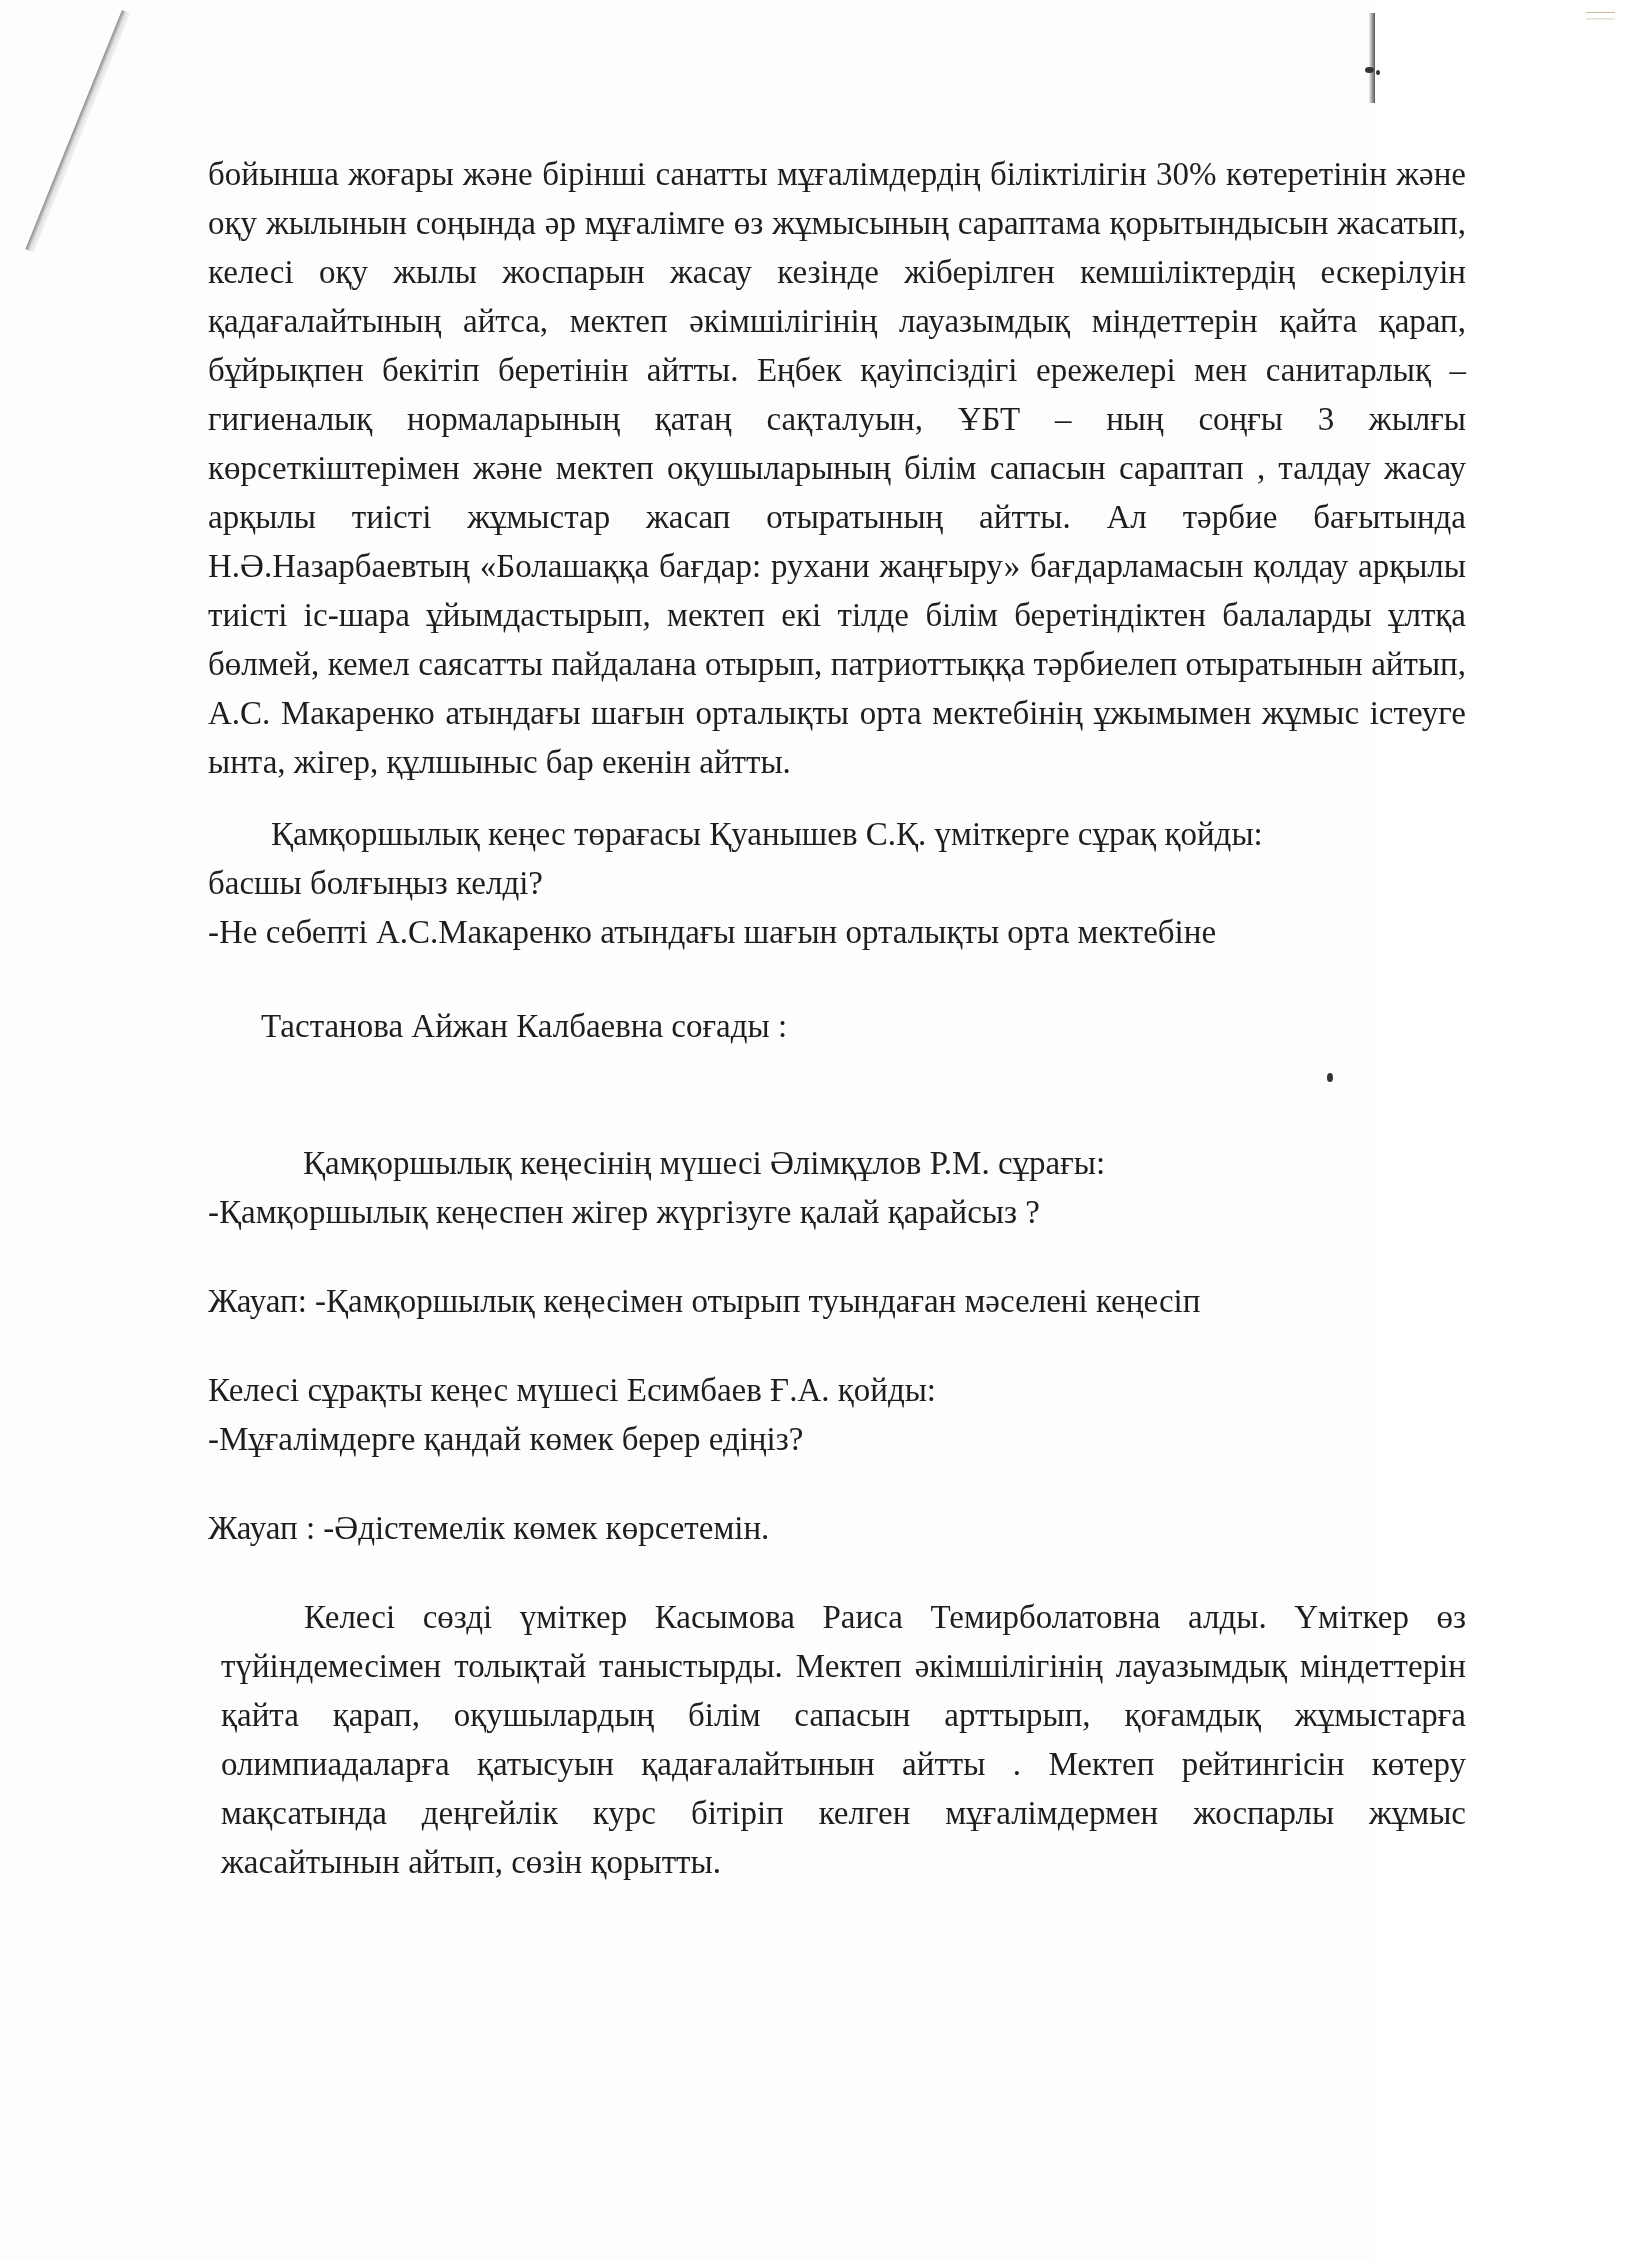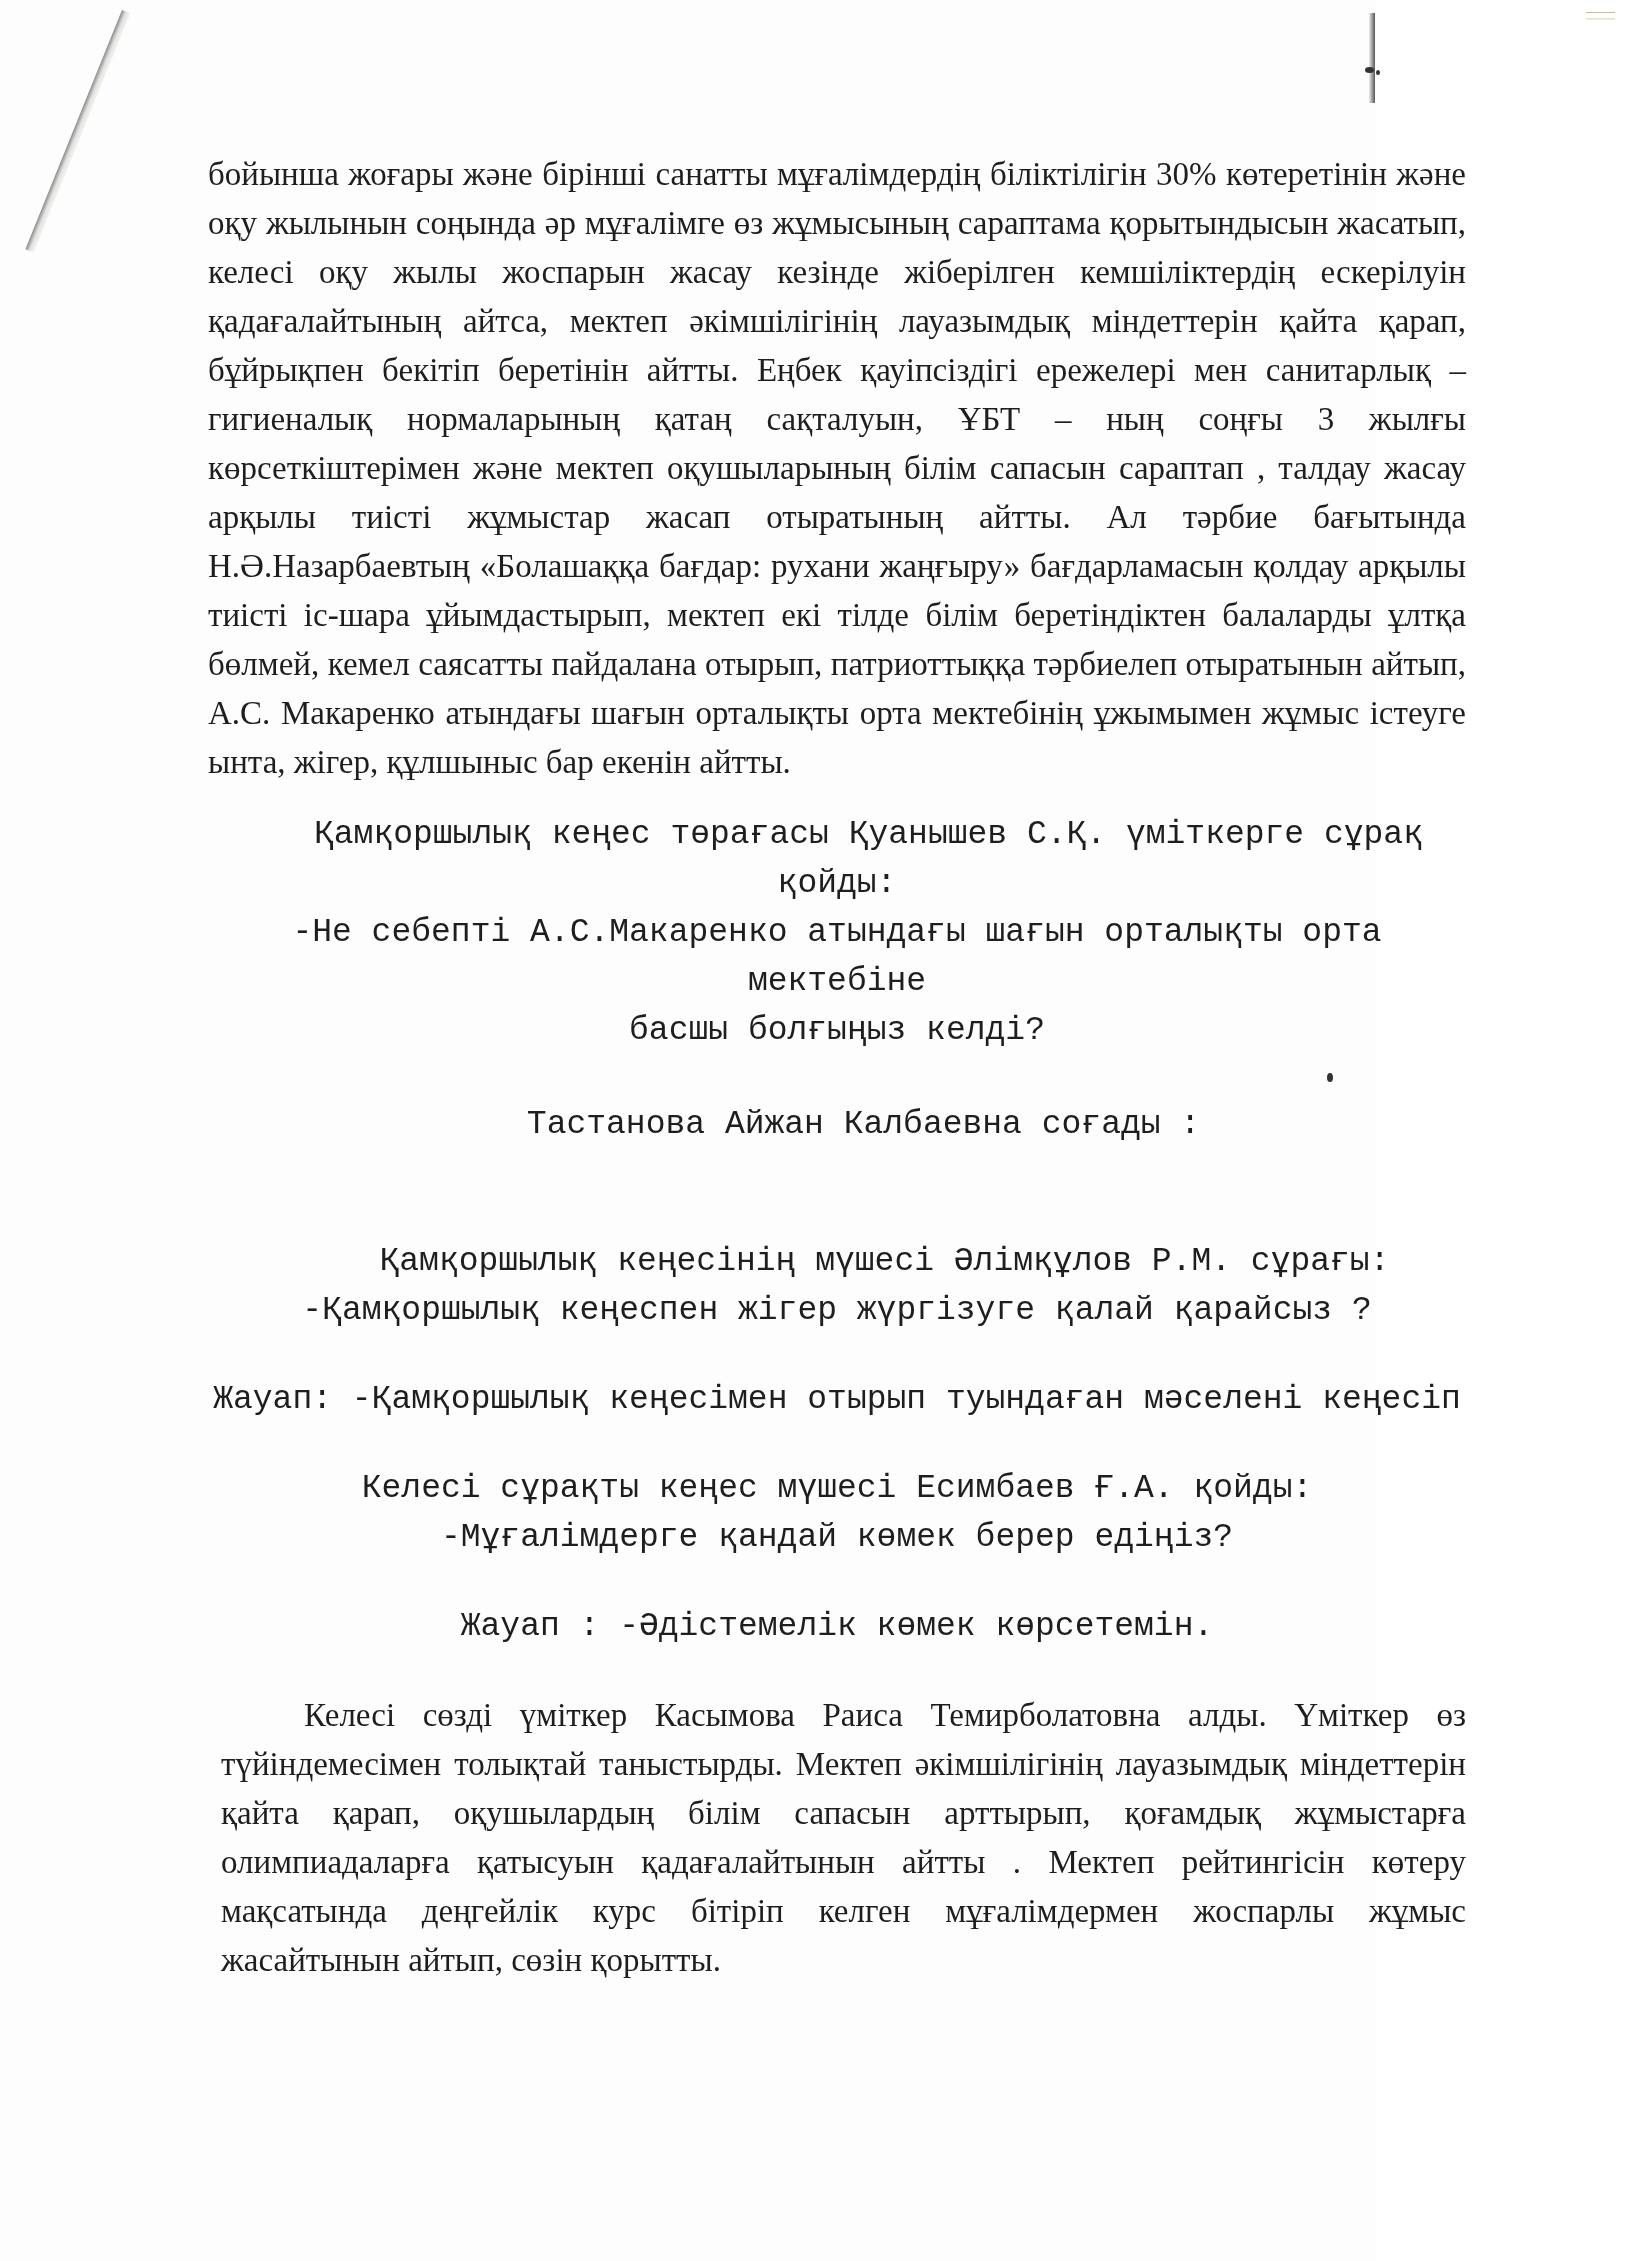--- a/index.html
+++ b/index.html
@@ -28,41 +28,41 @@
     font-family: "Liberation Serif", "DejaVu Serif", serif;
     font-size: 33px; line-height: 49px; color: #1e1e1e;
   }
   .p { margin: 0; text-align: justify; }
   .p.last-left { text-align-last: left; }
   .gap { height: 23px; }
   .indent1 { text-indent: 63px; }
   .indent2 { text-indent: 53px; }
   .indent3 { text-indent: 95px; }
   .indent4 { text-indent: 83px; margin-left: 13px; }
-  .left { text-align: center; font-family: Liberation Mono, monospace; }
+  .left { text-align: left; }
 </style>
 </head>
 <body>
 
 <div class="page">
   <div class="scan-edge-left"></div>
   <div class="scan-edge-right"></div>
   <div class="corner-mark"></div>
   <div class="speck" style="left:1365px;top:67px;width:9px;height:6.4px;"></div>
   <div class="speck" style="left:1376px;top:70px;width:3.9px;height:5.2px;"></div>
   <div class="speck" style="left:1327px;top:1073px;width:5.8px;height:9px;"></div>
 
   <div class="text">
     <p class="p last-left">бойынша жоғары және бірінші санатты мұғалімдердің біліктілігін 30% көтеретінін және  оқу жылынын соңында әр мұғалімге өз жұмысының сараптама қорытындысын жасатып, келесі оқу жылы жоспарын жасау кезінде жіберілген кемшіліктердің ескерілуін қадағалайтының айтса,  мектеп әкімшілігінің лауазымдық міндеттерін қайта қарап, бұйрықпен бекітіп беретінін айтты. Еңбек қауіпсіздігі ережелері мен санитарлық – гигиеналық нормаларының қатаң сақталуын, ҰБТ – ның соңғы 3 жылғы көрсеткіштерімен  және мектеп оқушыларының білім сапасын сараптап , талдау  жасау арқылы тиісті жұмыстар жасап отыратының айтты. Ал тәрбие бағытында   Н.Ә.Назарбаевтың «Болашаққа бағдар: рухани жаңғыру» бағдарламасын қолдау арқылы тиісті іс-шара ұйымдастырып, мектеп екі тілде білім беретіндіктен балаларды ұлтқа бөлмей, кемел саясатты пайдалана отырып, патриоттыққа тәрбиелеп  отыратынын  айтып, А.С. Макаренко атындағы  шағын орталықты орта мектебінің ұжымымен жұмыс істеуге ынта, жігер, құлшыныс бар екенін айтты.</p>
 
     <div class="gap"></div>
     <div>
       <div class="left indent1">Қамқоршылық кеңес төрағасы Қуанышев С.Қ. үміткерге сұрақ қойды:</div>
+      <div class="left">басшы болғыңыз келді?</div>
       <div class="left">-Не себепті А.С.Макаренко атындағы шағын орталықты орта  мектебіне</div>
-      <div class="left">басшы болғыңыз келді?</div>
     </div>
 
     <div class="gap" style="height:45px"></div>
     <div class="left indent2">Тастанова Айжан Калбаевна  соғады :</div>
 
     <div class="gap" style="height:45px"></div>
 
     <div class="gap" style="height:43px"></div>
     <div>
       <div class="left indent3">Қамқоршылық кеңесінің мүшесі Әлімқұлов Р.М. сұрағы:</div>

